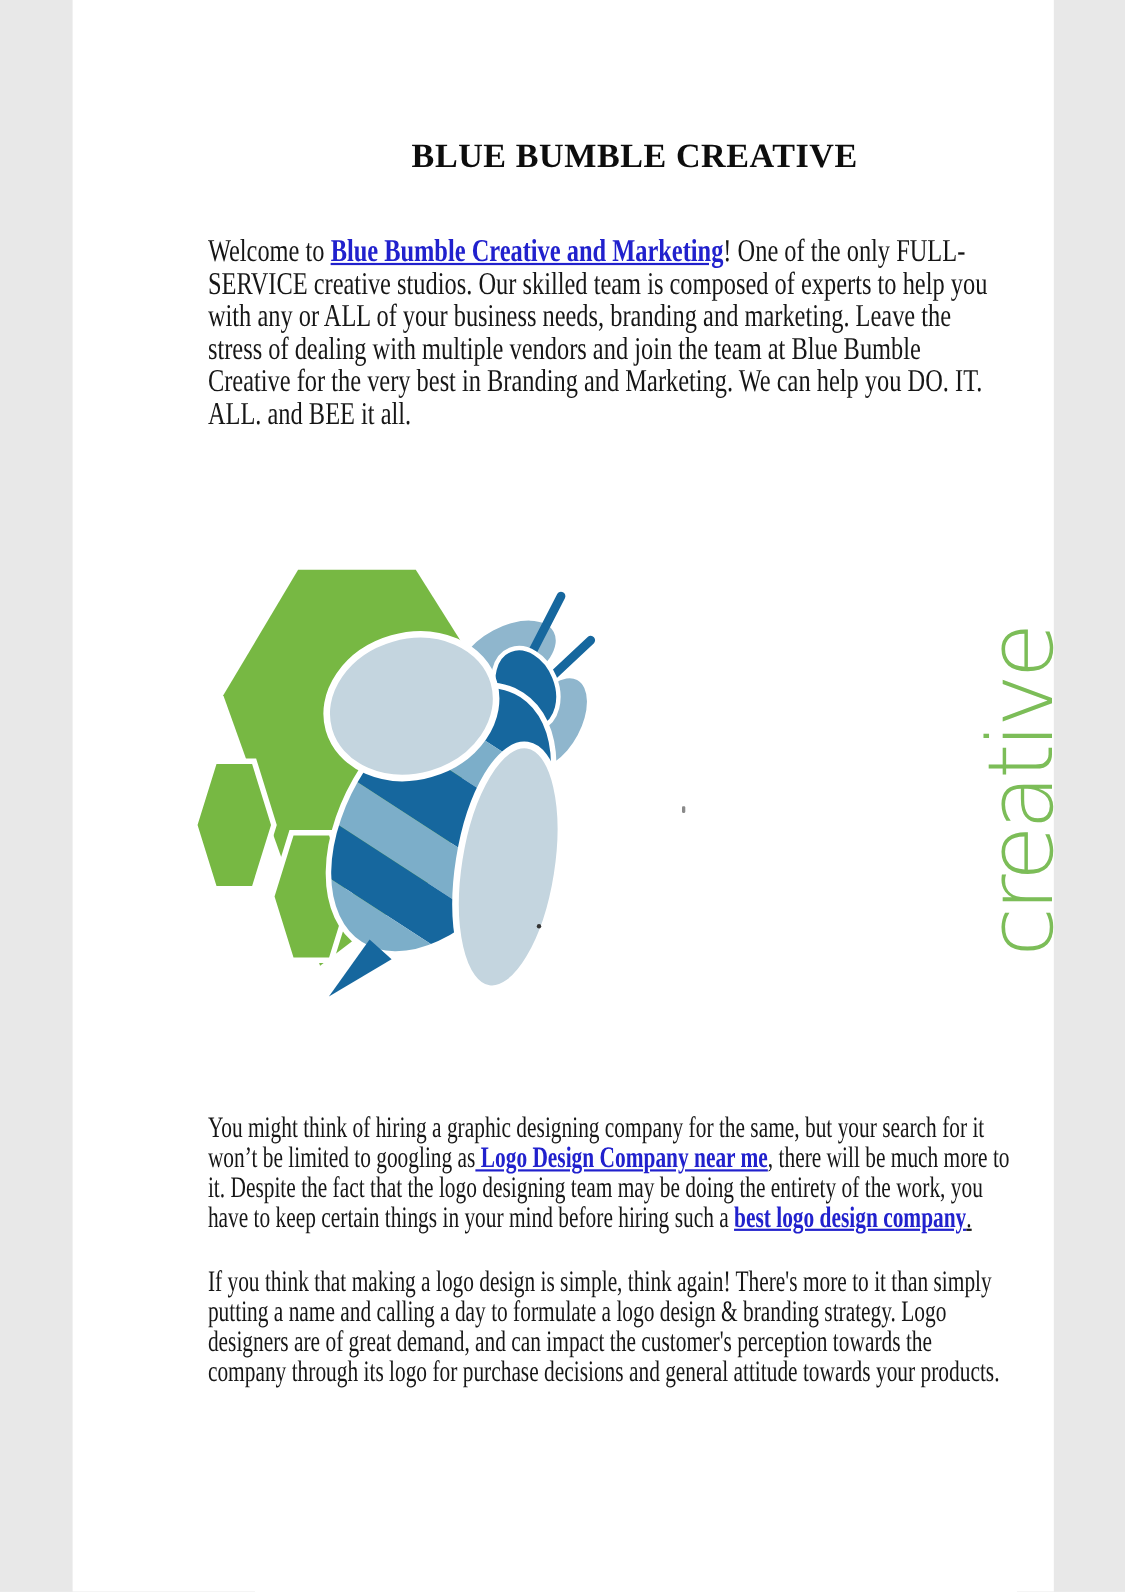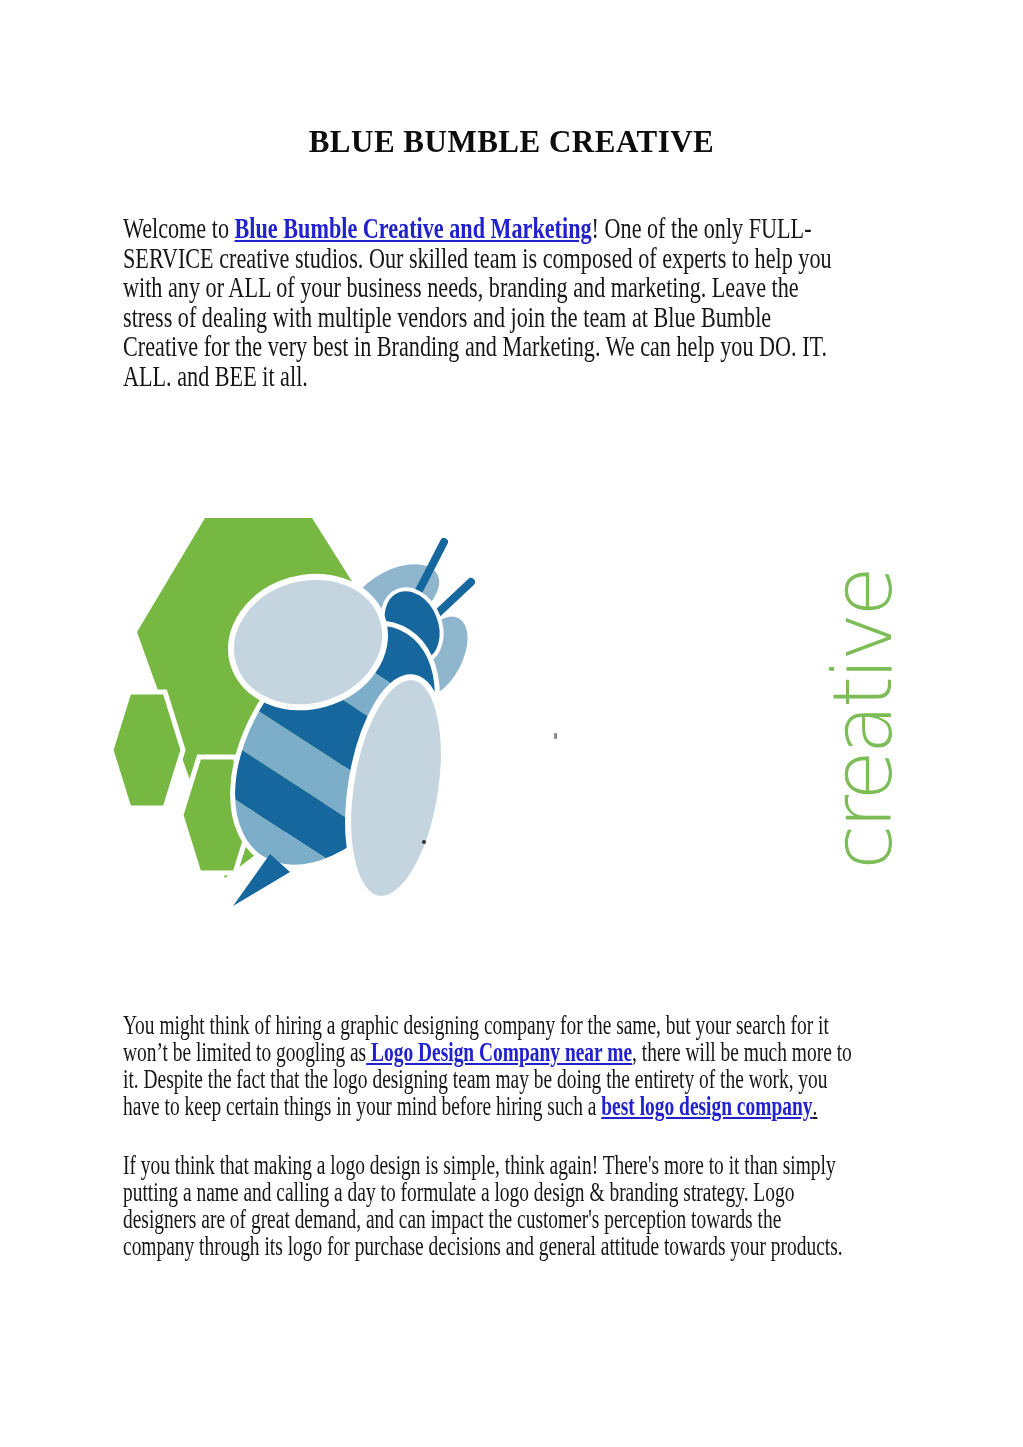--- a/index.html
+++ b/index.html
@@ -4,21 +4,21 @@
 <style>
   :root{
     --text:#161616; --link:#2121cd;
     --logo-green:#77b843; --creative-green:#7cbd58;
     --dark-blue:#16679e; --stripe-blue:#7caec9;
     --wing-blue:#c4d5df; --rear-wing-blue:#8fb6cd;
     --speck-gray:#8a8a8a;
   }
   html,body{margin:0;padding:0;background:#e8e8e8;}
   .page{
-    position:relative; width:1023px; height:1447px; background:#ffffff;
+    position:relative; width:892px; height:1447px; background:#ffffff;
     font-family:"Liberation Serif", serif; color:var(--text);
     overflow:hidden; margin:0 auto;
   }
   .title{
     position:absolute; top:124px; left:0; width:1023px;
     text-align:center; font-weight:bold; font-size:31px; line-height:36px;
     color:#0d0d0d; letter-spacing:0.5px;
   }
   .para{position:absolute; left:123px; transform-origin:left top;}
   .para .tline{white-space:pre; display:block;}

